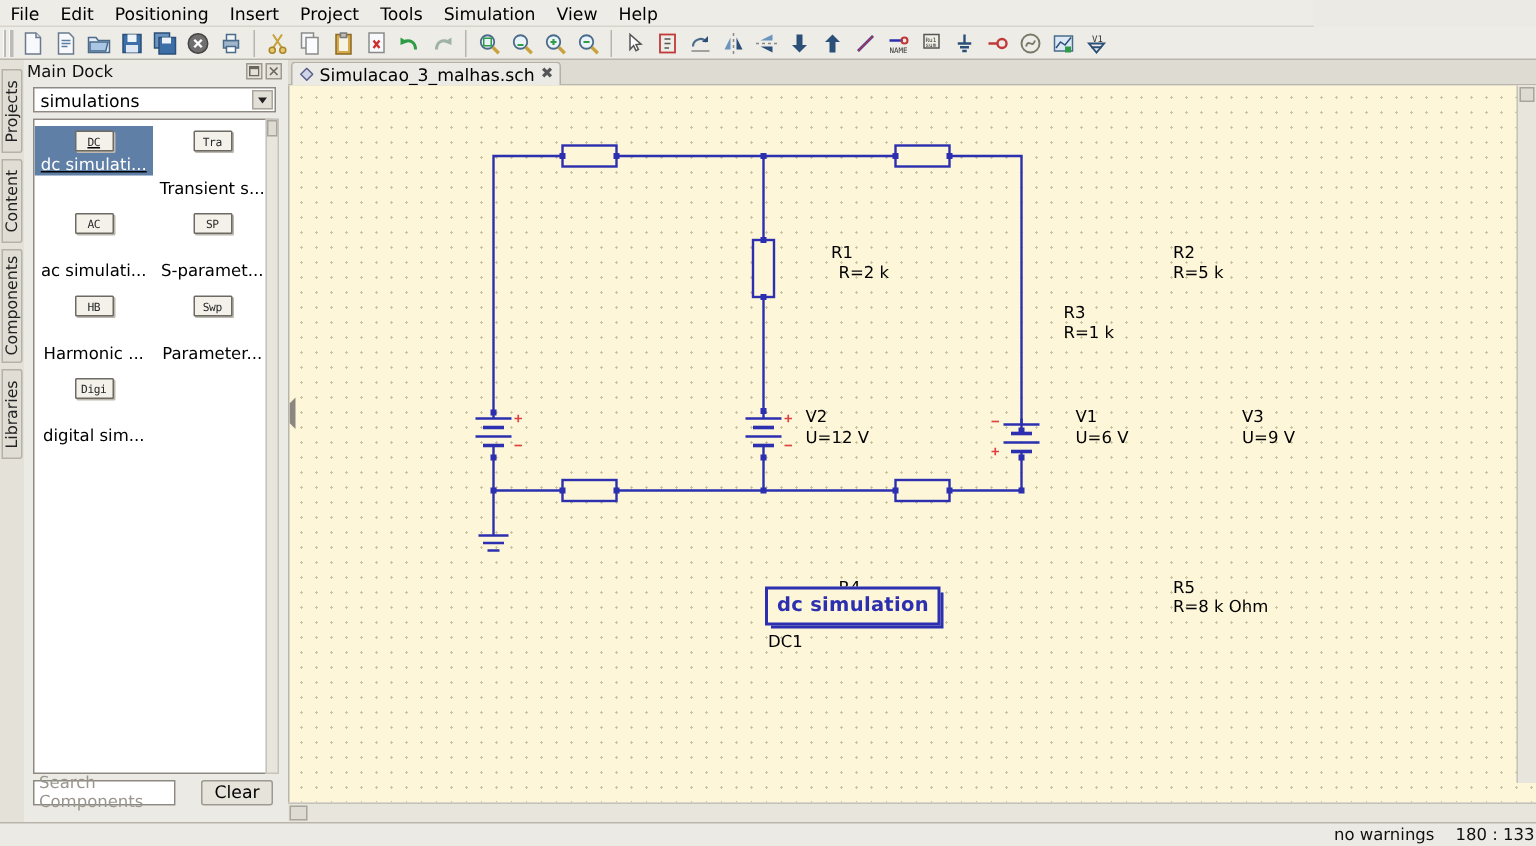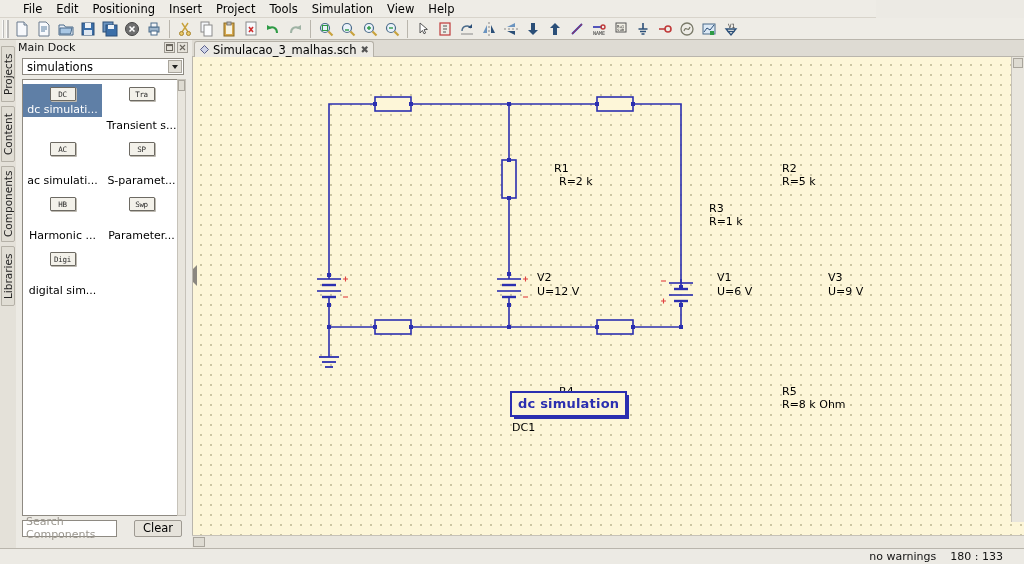--- a/index.html
+++ b/index.html
@@ -12,21 +12,21 @@
     background: #d6d2c8;
   }
   #app { position: relative; width: 1024px; height: 564px; background: #eceae4; }
 
   
   .menubar {
     position: absolute; left: 0; top: 0; width: 876px; height: 18px;
     background: #eeece6;
     border-bottom: 1px solid #d8d4cb;
     display: flex; align-items: center;
-    padding-left: 16px;
+    padding-left: 0;
   }
   .menu-item {
     padding: 1px 7px; font-size: 11.5px; color: #000; cursor: default;
     line-height: 14px;
   }
 
   
   .toolbar {
     position: absolute; left: 0; top: 18px; width: 1024px; height: 22px;
     background: #eeece6;
@@ -115,21 +115,21 @@
     border-radius: 1px;
     box-shadow: 1px 1px 0 #bdb9b0;
     display: flex; align-items: center; justify-content: center;
     font-size: 7.5px; font-family: "DejaVu Sans Mono","Liberation Mono",monospace;
     color: #2a2a2a; letter-spacing: -0.3px;
   }
   .citem .clabel {
     font-size: 11px; color: #000; white-space: nowrap;
     padding: 0 2px; line-height: 12px;
   }
-  .citem.selected { background: transparent; }
+  .citem.selected { background: transparent; text-decoration: underline; }
   .citem.selected .clabel { background: #5f7fa6; color: #fff; }
   .citem.selected .sel-wrap { background: #5f7fa6; }
   .sel-wrap {
     width: 100%; display: flex; flex-direction: column;
     align-items: center; gap: 3px; padding: 3px 0 1px 0;
   }
   .plain-wrap {
     width: 100%; display: flex; flex-direction: column;
     align-items: center; gap: 19px; padding: 3px 0 1px 0;
   }
@@ -213,21 +213,21 @@
     width: 0; height: 0;
     border-top: 4px solid transparent; border-bottom: 4px solid transparent;
     border-right: 4px solid #8b8780;
   }
 
   
   .statusbar {
     position: absolute; left: 0; bottom: 0; width: 1024px; height: 16px;
     background: #eceae4; border-top: 1px solid #b9b5ac;
     display: flex; align-items: center; justify-content: flex-end;
-    padding-right: 21px; gap: 14px; font-size: 11px; color: #111;
+    padding-right: 1px; gap: 14px; font-size: 11px; color: #111;
   }
 
   
   .sch-label {
     position: absolute;
     font-family: "DejaVu Sans", "Liberation Sans", sans-serif;
     font-size: 11px; color: #000; white-space: nowrap; line-height: 13px;
   }
   .dcsim-box {
     position: absolute; left: 317px; top: 334px;

